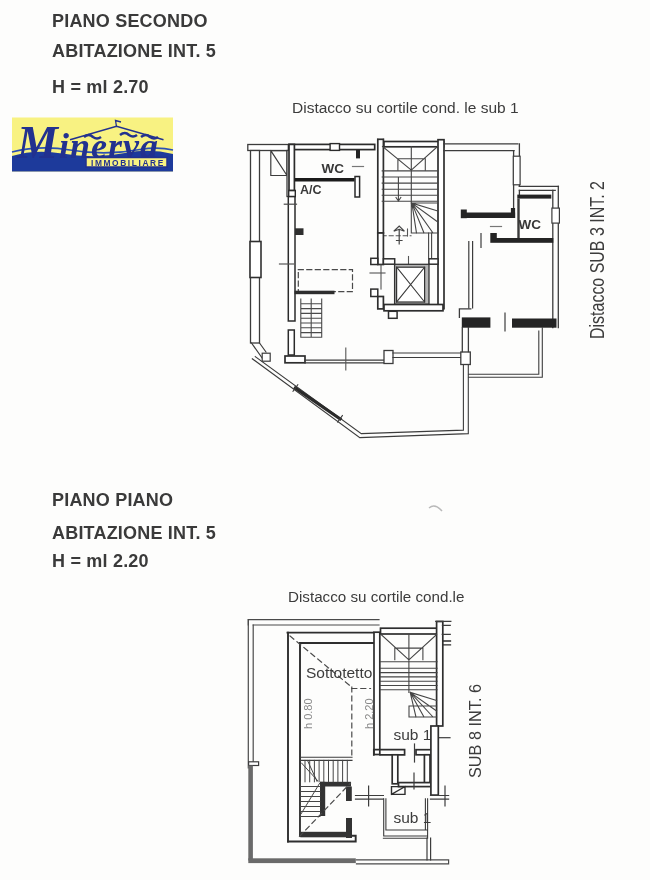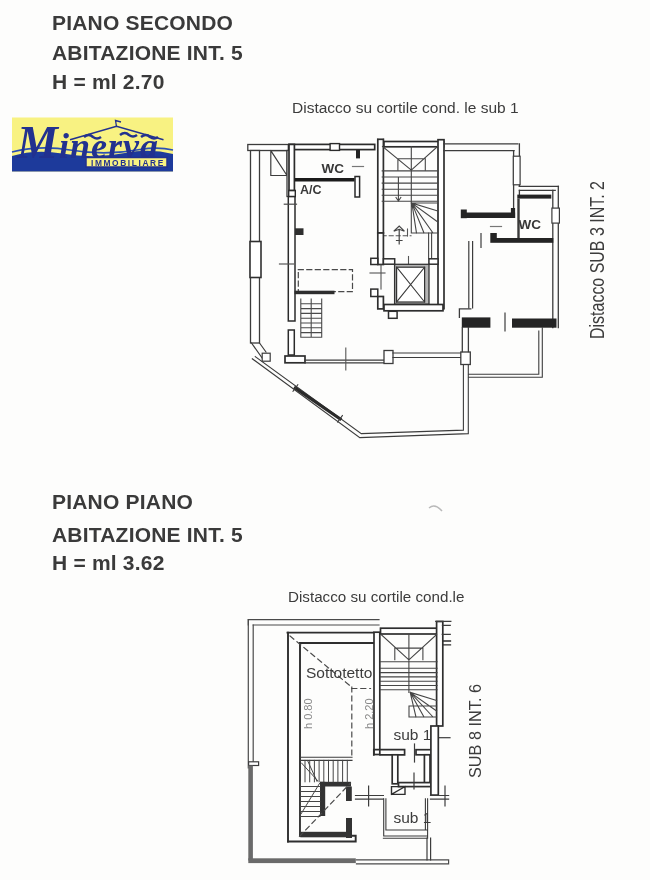--- a/index.html
+++ b/index.html
@@ -1,34 +1,34 @@
 <!DOCTYPE html>
 <html><head>
 <meta charset="utf-8">
 <style>
   html,body{margin:0;padding:0;}
   body{width:650px;height:880px;position:relative;background:#fdfdfc;font-family:"Liberation Sans",sans-serif;overflow:hidden;}
-  .h1{position:absolute;left:52px;font-weight:bold;font-size:21px;color:#3a3a3a;line-height:1;white-space:nowrap;letter-spacing:0.2px;}
+  .h1{position:absolute;left:52px;font-weight:bold;font-size:18px;color:#3a3a3a;line-height:1;white-space:nowrap;letter-spacing:0.2px;}
   svg{position:absolute;left:0;top:0;}
   text{font-family:"Liberation Sans",sans-serif;}
 </style>
 </head>
 <body>
 
 <div class="h1" style="top:12px;">PIANO SECONDO</div>
 
 <div class="h1" style="top:42px;">ABITAZIONE INT. 5</div>
 
-<div class="h1" style="top:71px;text-align:right;">H = ml 2.70</div>
+<div class="h1" style="top:78px;text-align:right;">H = ml 2.70</div>
 
 <div class="h1" style="top:491px;">PIANO PIANO</div>
 
 <div class="h1" style="top:524px;">ABITAZIONE INT. 5</div>
 
-<div class="h1" style="top:552px;">H = ml 3.62</div>
+<div class="h1" style="top:552px;">H = ml 2.20</div>
 
 <svg width="650" height="880" viewBox="0 0 650 880">
 <g id="logo">
 
 <rect x="12" y="117.5" width="161" height="54" fill="#f8f282"></rect>
 
 <path d="M12,171.5 L12,156 Q35,149 62,153.5 Q95,159 125,153 Q150,148 173,154 L173,171.5 Z" fill="#1d3a9b"></path>
 
 <path d="M12,152 Q40,145 70,150 Q105,156 140,149.5 Q158,146.5 173,150" fill="none" stroke="#2b50b5" stroke-width="1.6"></path>
 

